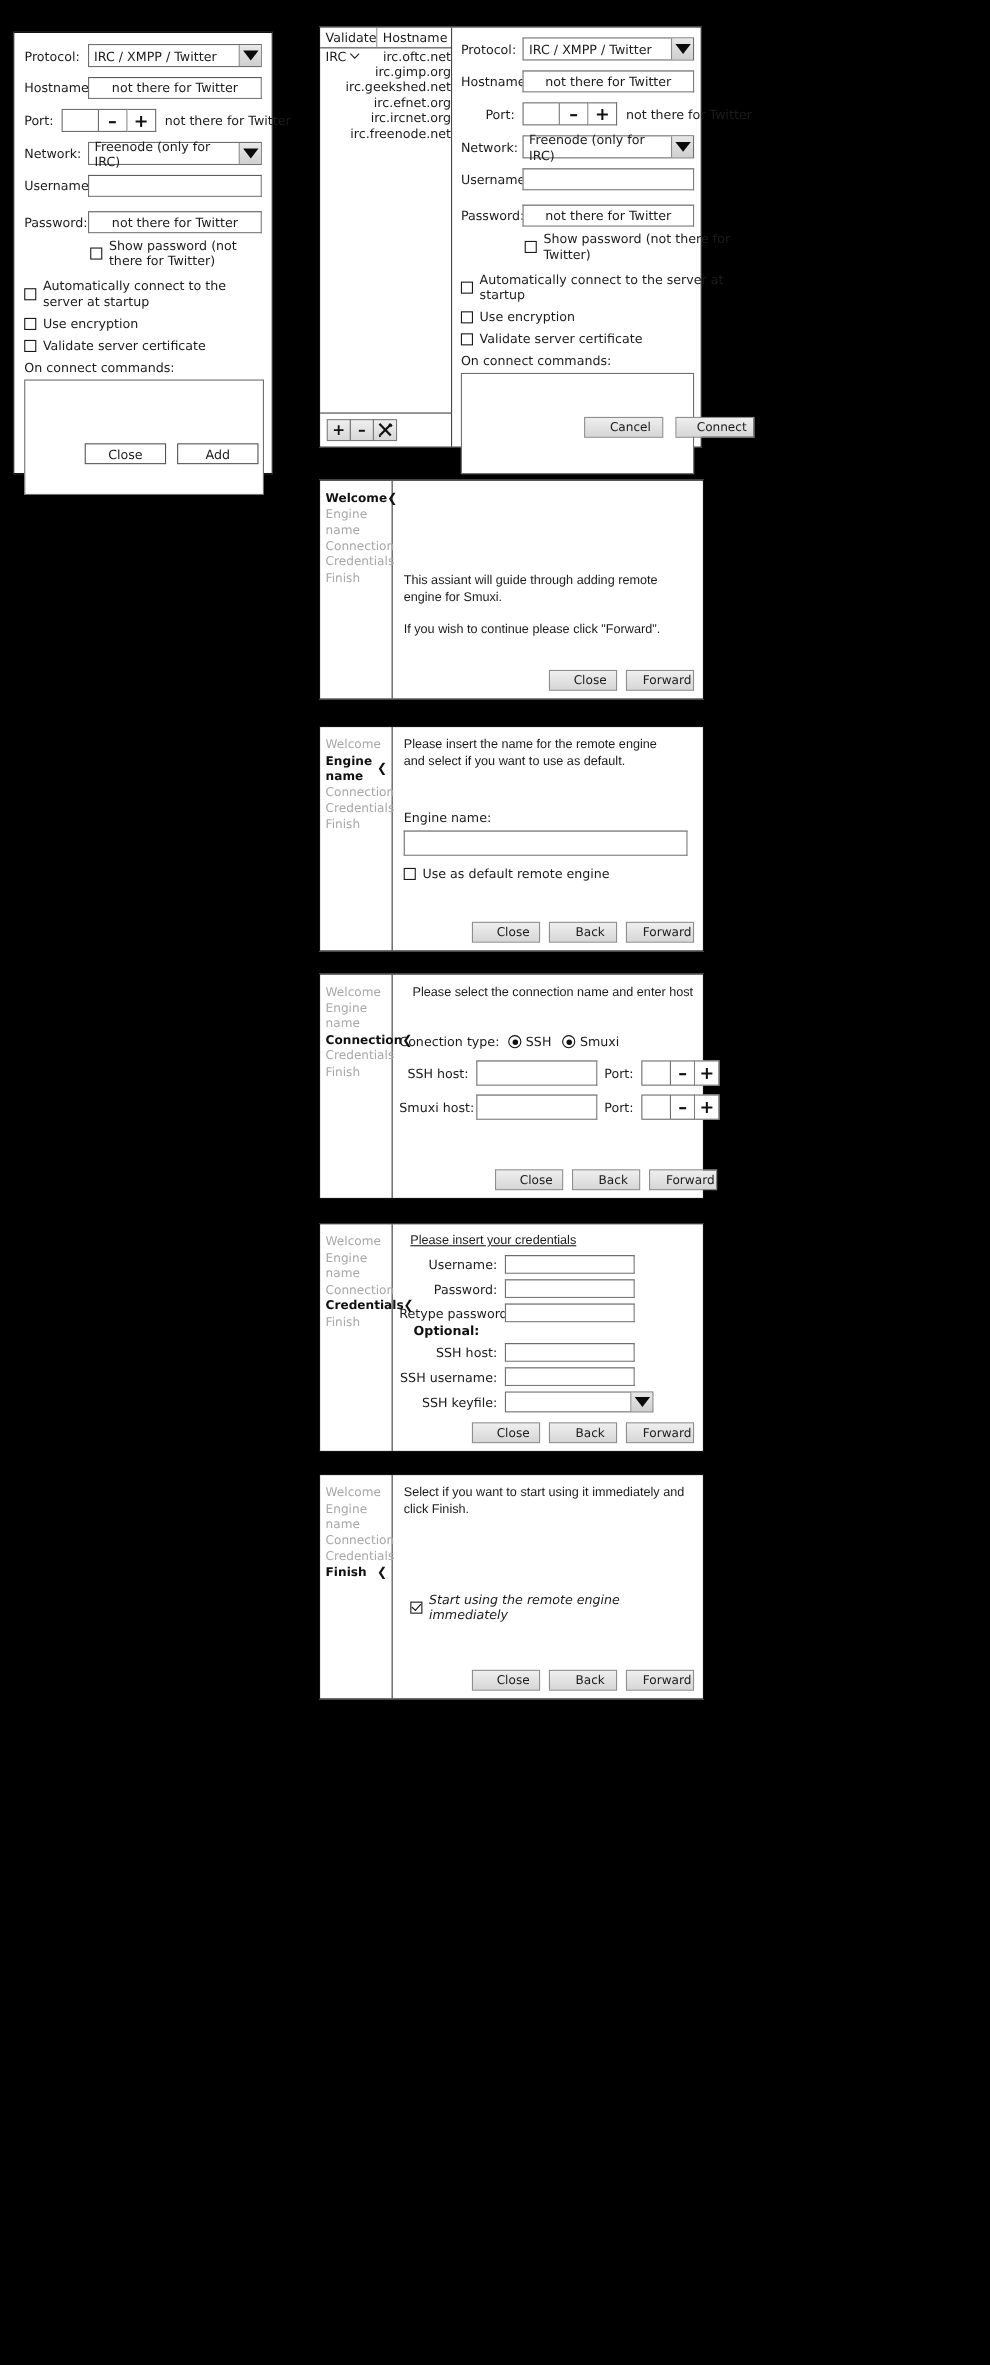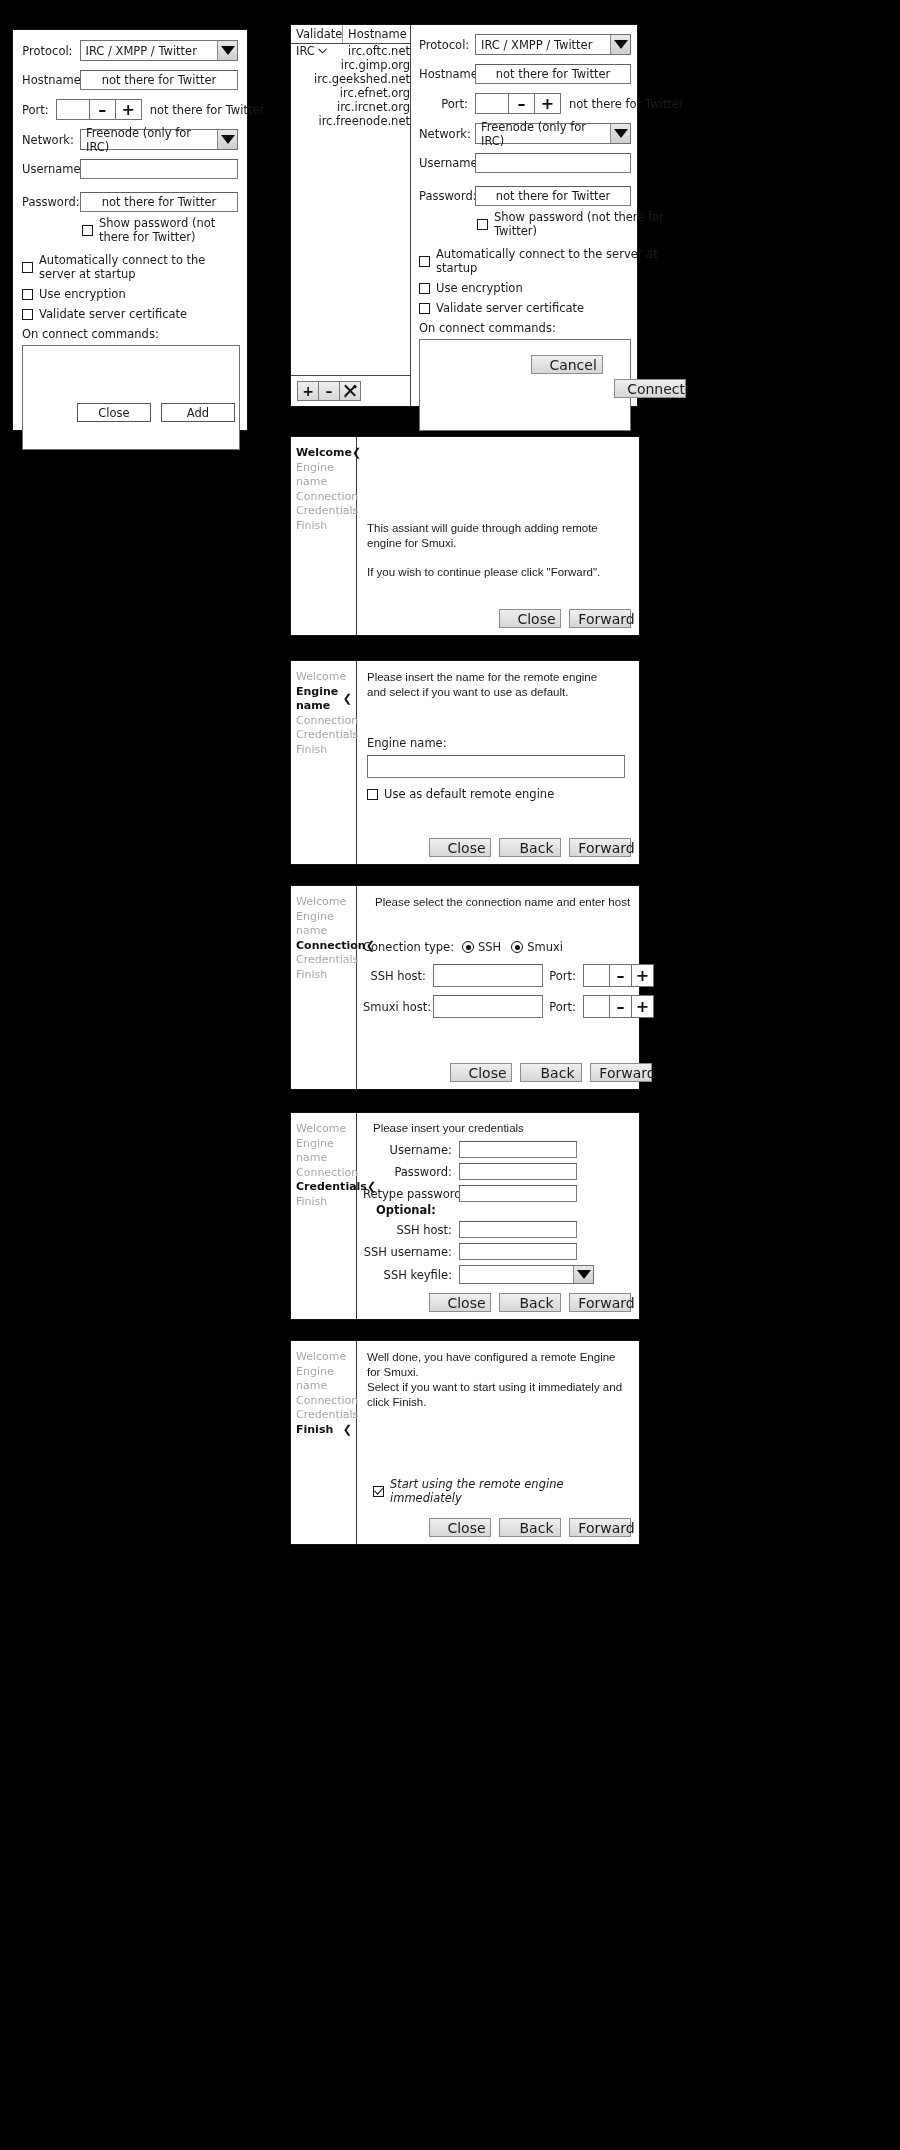--- a/index.html
+++ b/index.html
@@ -67,21 +67,21 @@
     width:12px;height:12px;border:1.6px solid #111;border-radius:50%;
     display:inline-flex;align-items:center;justify-content:center;margin-right:4px;flex:none;background:#fff;
   }
   .radio::after{content:"";width:5px;height:5px;border-radius:50%;background:#111;}
 
   .ta { border:1px solid #6f6f6f; background:#fff; }
 
   .btn3d {
     border:1px solid #8d8d8d;
     background: linear-gradient(#efefef, #d6d6d6);
-    font-size:14px; color:#1b1b1b;
+    font-size:11px; color:#1b1b1b;
     display:flex; align-items:center; justify-content:center;
     height:19px;
     padding-left:13px;
   }
   .btnplain {
     border:1px solid #555; background:#fff;
     font-size:11.5px; color:#1b1b1b;
     display:flex; align-items:center; justify-content:center; height:19px;
   }
 
@@ -323,21 +323,21 @@
       <div class="cbrow">
         <span class="cbox"></span>
         <span>Validate server certificate</span>
       </div>
 
       <div style="font-size:11.5px;color:#1b1b1b;margin:3px 0 4px 0;">On connect commands:</div>
       <div class="ta" style="width:212px;height:92px;"></div>
 
       <div style="position:absolute;right:6px;bottom:8px;display:flex;gap:11px;">
         <div class="btn3d" style="width:72px;">Cancel</div>
-        <div class="btn3d" style="width:72px;margin-top:24px;">Connect</div>
+        <div class="btn3d" style="width:72px;">Connect</div>
       </div>
     </div>
   </div>
 
 
   <div class="dlg" style="left:290px; top:436px; width:350px; height:200px;">
     <div class="wiz">
       <div class="wiz-side">
         <div class="wiz-step active">
             <span>Welcome</span>
@@ -485,21 +485,21 @@
           </div>
         <div class="wiz-step active">
             <span>Credentials</span>
             <span class="chev">❮</span>
           </div>
         <div class="wiz-step">
             <span>Finish</span>
           </div>
       </div>
       <div class="wiz-body" style="padding:8px 6px;">
-        <div class="wiz-text" style="margin-left:10px;margin-bottom:5px;">Please insert your credentials</div>
+        <div class="wiz-text" style="margin-left:10px;margin-bottom:5px;text-decoration:underline;">Please insert your credentials</div>
 
         <div style="display:flex;align-items:center;margin-bottom:5px;">
           <div class="lbl" style="width:96px;">Username:</div>
           <div class="field" style="width:118px;height:17px;"></div>
         </div>
         <div style="display:flex;align-items:center;margin-bottom:5px;">
           <div class="lbl" style="width:96px;">Password:</div>
           <div class="field" style="width:118px;height:17px;"></div>
         </div>
         <div style="display:flex;align-items:center;margin-bottom:1px;">
@@ -549,21 +549,20 @@
           </div>
         <div class="wiz-step">
             <span>Credentials</span>
           </div>
         <div class="wiz-step active">
             <span>Finish</span>
             <span class="chev">❮</span>
           </div>
       </div>
       <div class="wiz-body">
-        <div class="wiz-text">Well done, you have configured a remote Engine for Smuxi.</div>
         <div class="wiz-text">Select if you want to start using it immediately and click Finish.</div>
         <div class="cbrow" style="margin-top:67px;margin-left:6px;font-style:italic;">
           <span class="cbox checked"></span>
           <span>Start using the remote engine immediately</span>
         </div>
         <div class="wiz-buttons">
           <div class="btn3d">Close</div>
           <div class="btn3d">Back</div>
           <div class="btn3d">Forward</div>
         </div>

